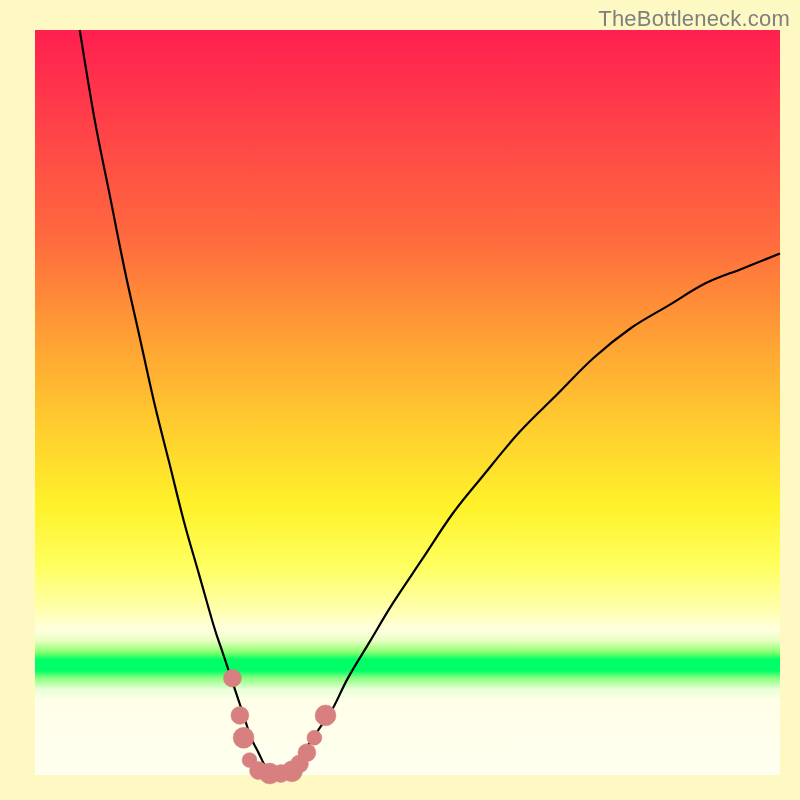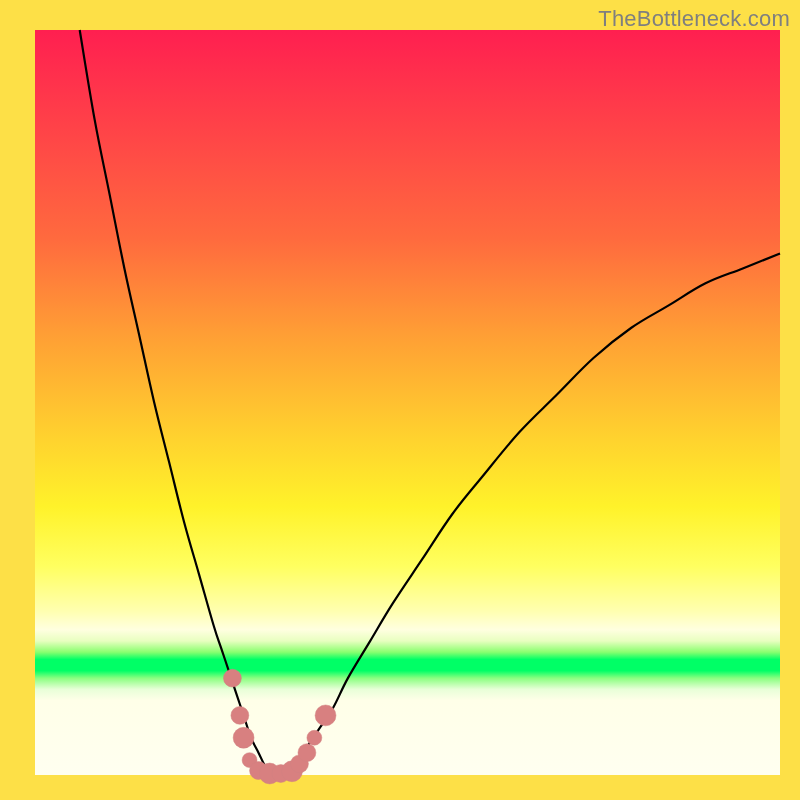--- a/index.html
+++ b/index.html
@@ -8,21 +8,21 @@
     width: 800px;
     height: 800px;
     overflow: hidden;
     background: #000;
     font-family: Arial, Helvetica, sans-serif;
   }
   .frame {
     position: absolute;
     top: 0; left: 0;
     width: 800px; height: 800px;
-    background: #fde047;
+    background: #fef9c3;
   }
   .plot-bg {
     position: absolute;
     left: 35px;
     top: 30px;
     width: 745px;
     height: 745px;
     
     background: linear-gradient(to bottom,
       #ff1f50 0%,

